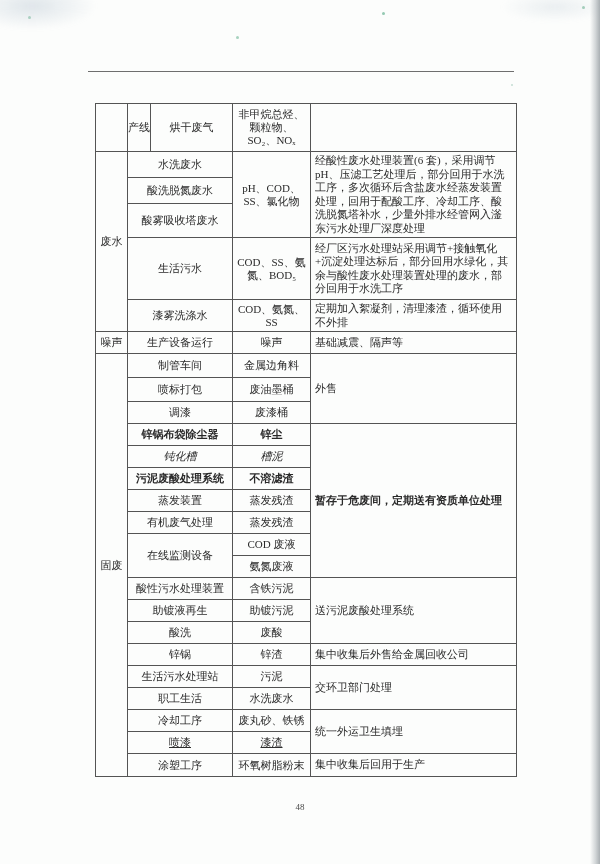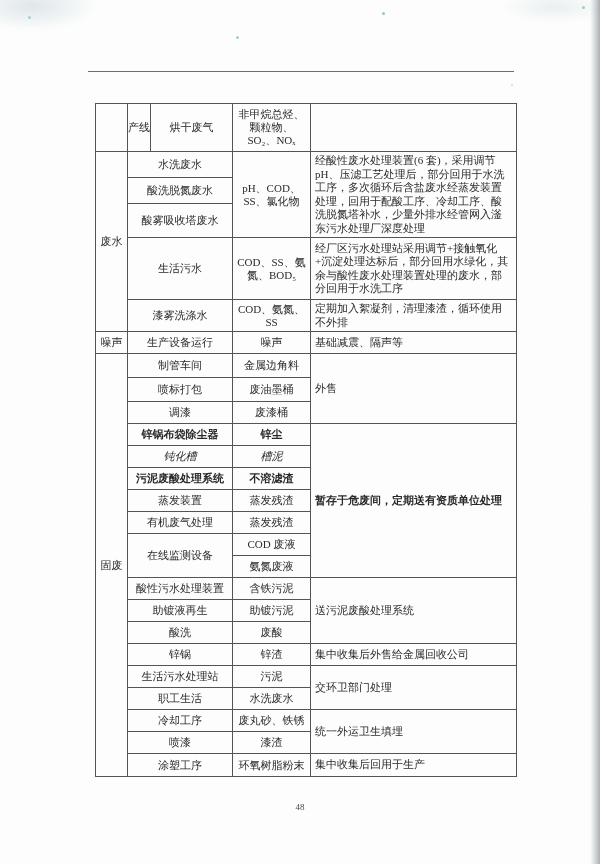--- a/index.html
+++ b/index.html
@@ -155,21 +155,21 @@
         </tr>
         <tr style="height: 22px;">
           <td colspan="2">职工生活</td>
           <td>水洗废水</td>
         </tr>
         <tr style="height: 22px;">
           <td colspan="2">冷却工序</td>
           <td>废丸砂、铁锈</td>
           <td rowspan="2" class="rem">统一外运卫生填埋</td>
         </tr>
-        <tr style="height: 22px;">
+        <tr style="height: 22px; text-decoration: underline;">
           <td colspan="2">喷漆</td>
           <td>漆渣</td>
         </tr>
         <tr style="height: 23px;">
           <td colspan="2">涂塑工序</td>
           <td>环氧树脂粉末</td>
           <td class="rem">集中收集后回用于生产</td>
         </tr>
       </tbody>
   </table>

